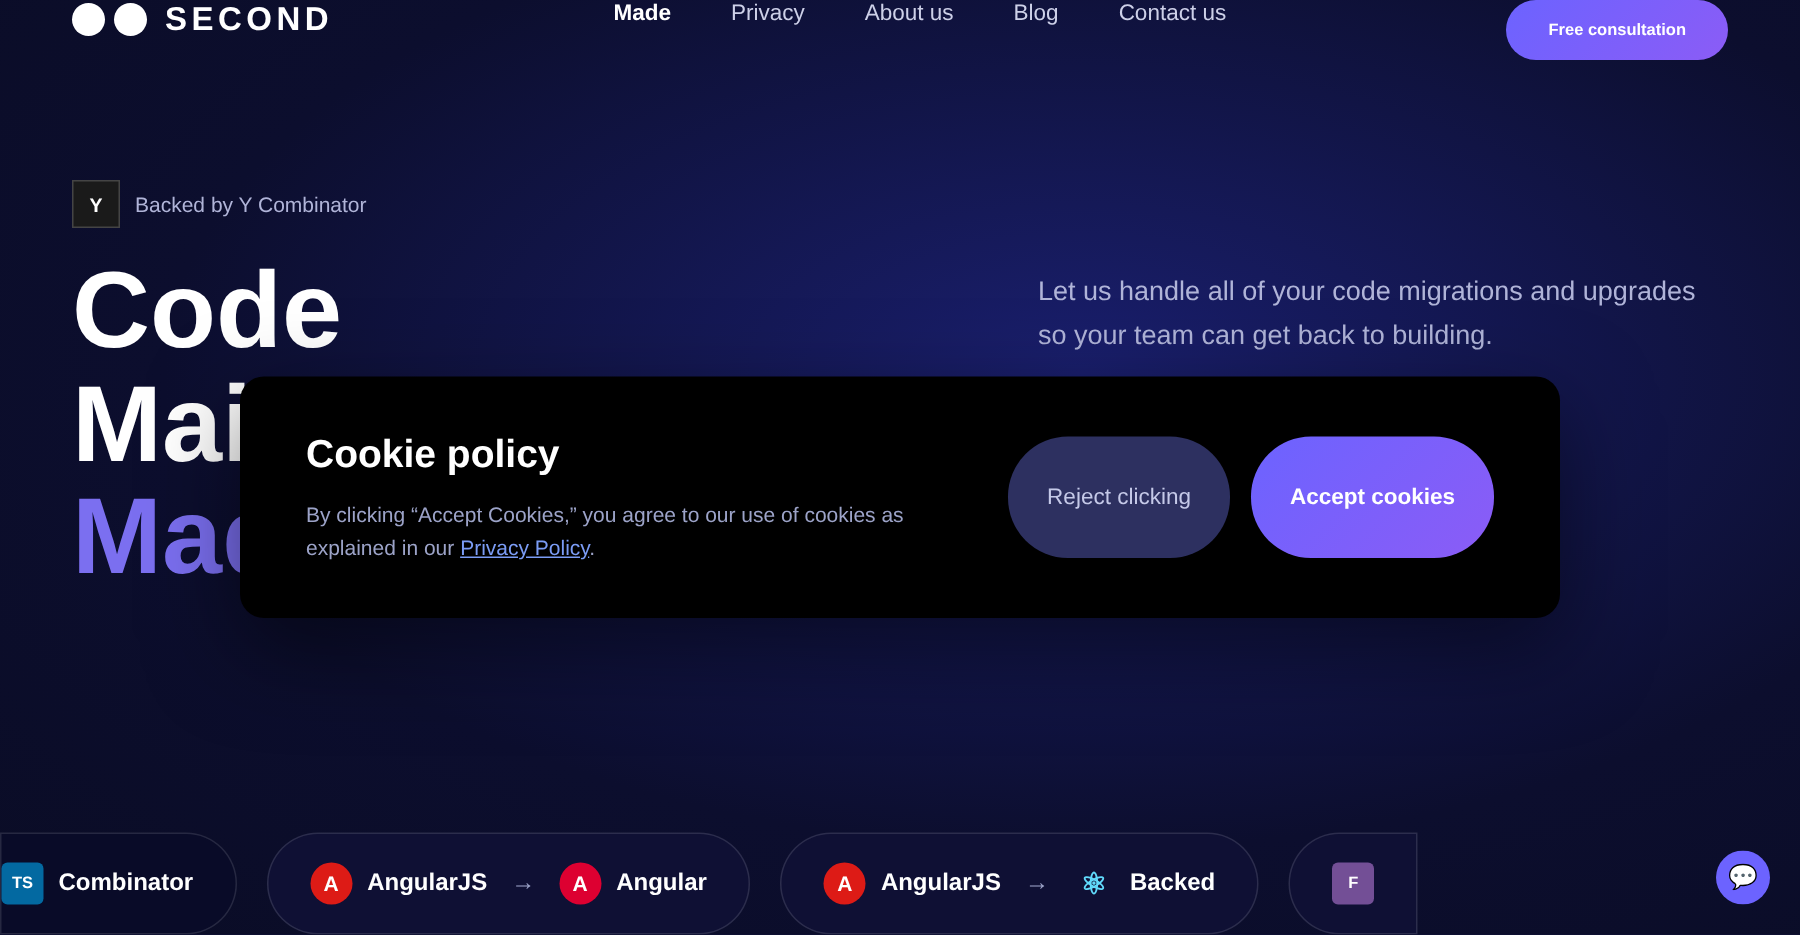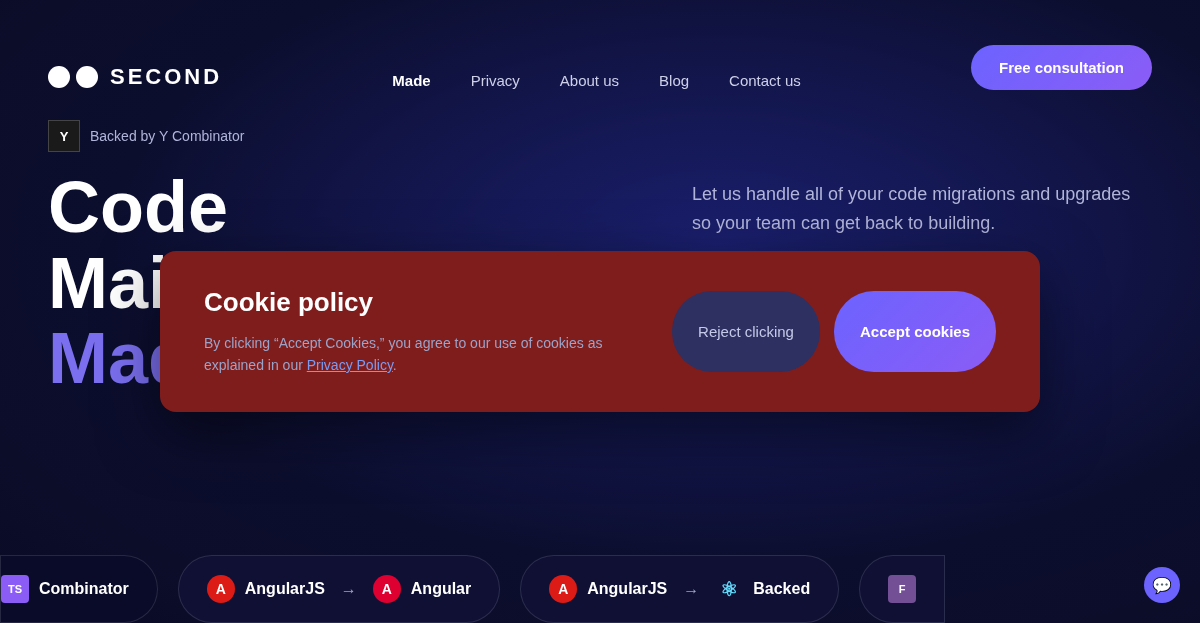--- a/index.html
+++ b/index.html
@@ -20,21 +20,21 @@
       inset: 0;
       background: radial-gradient(ellipse at 60% 40%, #1a1f6e 0%, #0c0e2e 60%, #0a0c25 100%);
       z-index: 0;
     }
 
     
     nav {
       position: relative;
       z-index: 10;
       display: flex;
-      align-items: flex-end;
+      align-items: flex-start;
       justify-content: space-between;
       padding: 0 48px;
       height: 90px;
     }
 
     .logo {
       display: flex;
       align-items: center;
       gap: 12px;
     }
@@ -76,21 +76,21 @@
       color: #fff;
       font-weight: 600;
     }
 
     .btn-consultation {
       background: linear-gradient(135deg, #6c63ff, #8b5cf6);
       color: #fff;
       border: none;
       border-radius: 40px;
       padding: 14px 28px;
-      font-size: 15px;
+      font-size: 11px;
       font-weight: 600;
       cursor: pointer;
       white-space: nowrap;
     }
 
     
     .hero {
       position: relative;
       z-index: 10;
       padding: 30px 48px 0;
@@ -156,21 +156,21 @@
       inset: 0;
       z-index: 50;
       display: flex;
       align-items: center;
       justify-content: center;
       pointer-events: none;
     }
 
     .cookie-banner {
       pointer-events: all;
-      background: #7f1d1d;
+      background: #000000;
       border-radius: 16px;
       padding: 36px 44px;
       width: 880px;
       display: flex;
       align-items: center;
       justify-content: space-between;
       gap: 40px;
       box-shadow: 0 20px 60px rgba(0,0,0,0.5);
       margin-top: 40px;
     }
@@ -269,21 +269,21 @@
     .tech-arrow {
       color: #9ca3c8;
       font-size: 16px;
       margin: 0 6px;
     }
 
     
     .icon-ts {
       width: 28px;
       height: 28px;
-      background: #8b5cf6;
+      background: #0369a1;
       border-radius: 4px;
       display: flex;
       align-items: center;
       justify-content: center;
       font-size: 11px;
       font-weight: 800;
       color: #fff;
       flex-shrink: 0;
     }
 

